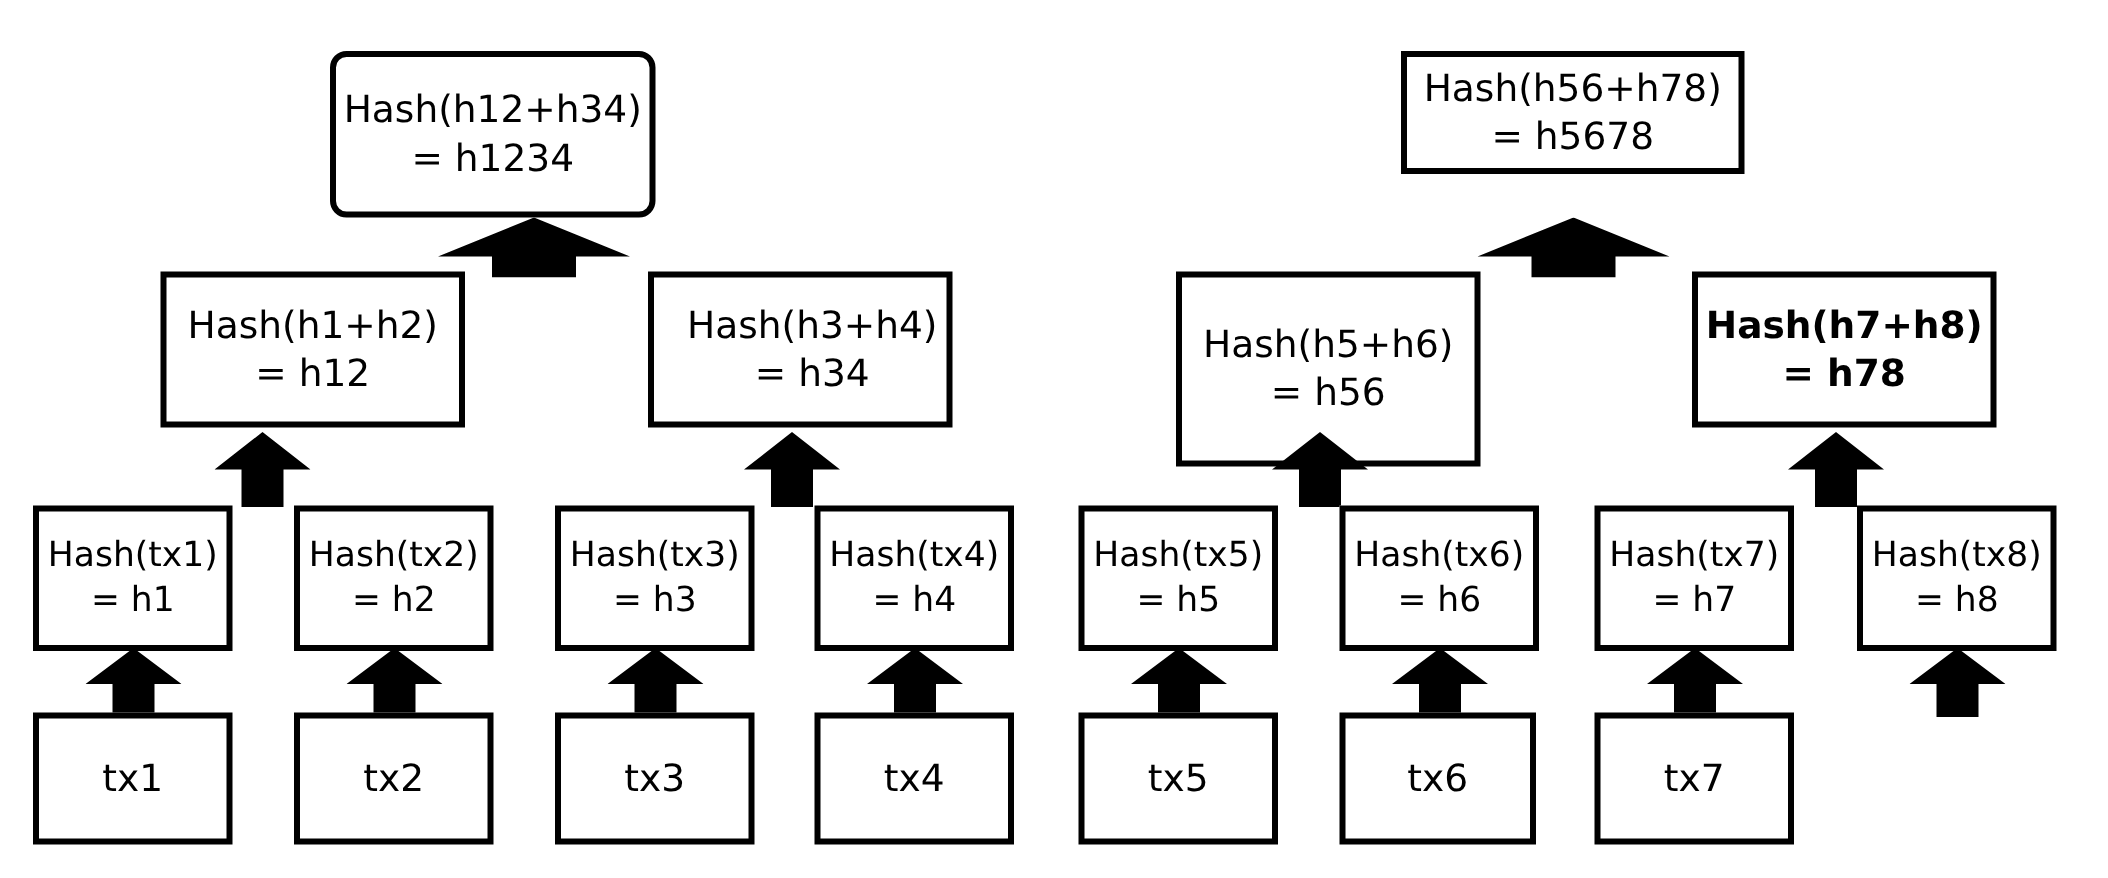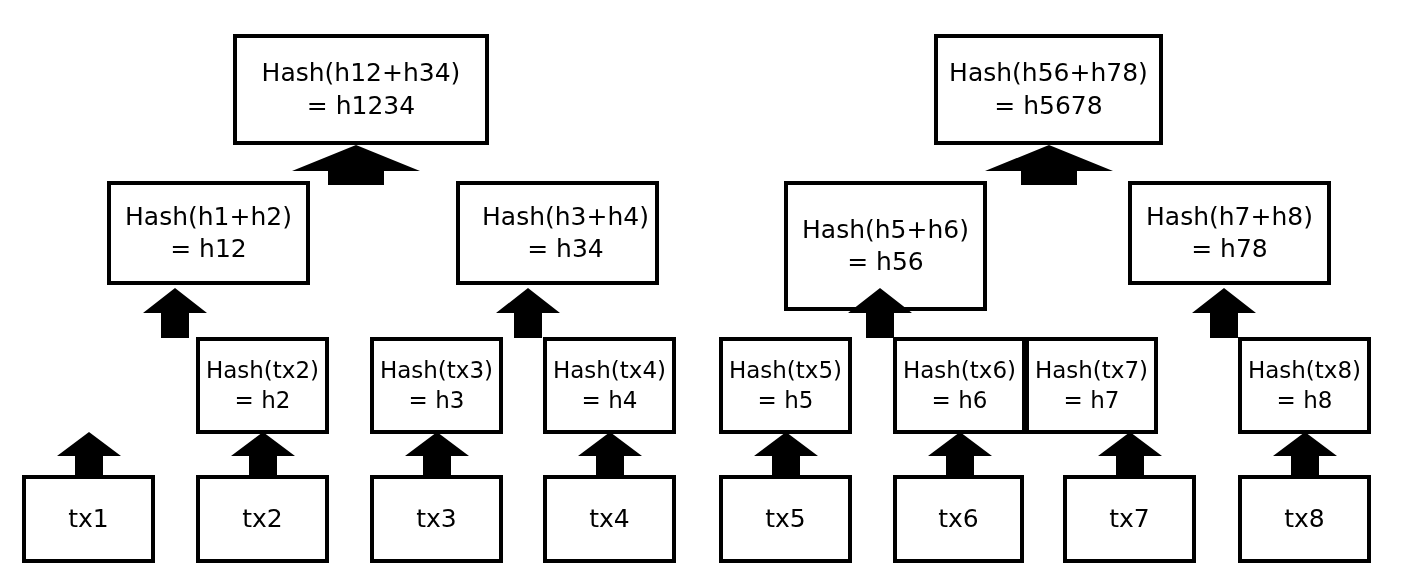--- a/index.html
+++ b/index.html
@@ -50,26 +50,26 @@
     display: block;
     width: 100%;
     height: 100%;
   }
 </style>
 </head>
 <body>
 
 <div id="diagram">
 
-  <div class="node lvl-root" style="left:233px; top:34px; width:256px; height:111px;">
+  <div class="node lvl-root" style="left:220px; top:34px; width:217px; height:111px;border-radius:11px;">
     <span class="line1">Hash(h12+h34)</span>
     <span class="line2">= h1234</span>
   </div>
 
-  <div class="node lvl-root" style="left:934px; top:34px; width:229px; height:111px;">
+  <div class="node lvl-root" style="left:934px; top:34px; width:229px; height:82px;">
     <span class="line1">Hash(h56+h78)</span>
     <span class="line2">= h5678</span>
   </div>
 
   <div class="arrow" style="left:292px; top:145px; width:128px; height:40px;">
     <svg viewBox="0 0 128 40" preserveAspectRatio="none">
       <polygon points="64,0 128,26 92,26 92,40 36,40 36,26 0,26" fill="#000000"></polygon>
     </svg>
   </div>
 
@@ -77,31 +77,31 @@
     <svg viewBox="0 0 128 40" preserveAspectRatio="none">
       <polygon points="64,0 128,26 92,26 92,40 36,40 36,26 0,26" fill="#000000"></polygon>
     </svg>
   </div>
 
   <div class="node lvl-mid" style="left:79px; top:181px; width:203px; height:104px;margin-left:28px;">
     <span class="line1">Hash(h1+h2)</span>
     <span class="line2">= h12</span>
   </div>
 
-  <div class="node lvl-mid" style="left:456px; top:181px; width:203px; height:104px;padding-left:16px;">
+  <div class="node lvl-mid" style="left:432px; top:181px; width:203px; height:104px;padding-left:16px;">
     <span class="line1">Hash(h3+h4)</span>
     <span class="line2">= h34</span>
   </div>
 
   <div class="node lvl-mid" style="left:784px; top:181px; width:203px; height:130px;">
     <span class="line1">Hash(h5+h6)</span>
     <span class="line2">= h56</span>
   </div>
 
-  <div class="node lvl-mid" style="left:1128px; top:181px; width:203px; height:104px;">
+  <div class="node lvl-mid" style="left:1128px; top:181px; width:203px; height:104px;font-weight:bold;">
     <span class="line1">Hash(h7+h8)</span>
     <span class="line2">= h78</span>
   </div>
 
   <div class="arrow" style="left:143px; top:288px; width:64px; height:50px;">
     <svg viewBox="0 0 64 50" preserveAspectRatio="none">
       <polygon points="32,0 64,25 46,25 46,50 18,50 18,25 0,25" fill="#000000"></polygon>
     </svg>
   </div>
 
@@ -116,41 +116,45 @@
       <polygon points="32,0 64,25 46,25 46,50 18,50 18,25 0,25" fill="#000000"></polygon>
     </svg>
   </div>
 
   <div class="arrow" style="left:1192px; top:288px; width:64px; height:50px;">
     <svg viewBox="0 0 64 50" preserveAspectRatio="none">
       <polygon points="32,0 64,25 46,25 46,50 18,50 18,25 0,25" fill="#000000"></polygon>
     </svg>
   </div>
 
+  <div class="node lvl-leafhash" style="left:22px; top:337px; width:133px; height:97px;">
+    <span class="line1">Hash(tx1)</span>
+    <span class="line2">= h1</span>
+  </div>
   <div class="node lvl-leafhash" style="left:196px; top:337px; width:133px; height:97px;">
     <span class="line1">Hash(tx2)</span>
     <span class="line2">= h2</span>
   </div>
   <div class="node lvl-leafhash" style="left:370px; top:337px; width:133px; height:97px;">
     <span class="line1">Hash(tx3)</span>
     <span class="line2">= h3</span>
   </div>
   <div class="node lvl-leafhash" style="left:543px; top:337px; width:133px; height:97px;">
     <span class="line1">Hash(tx4)</span>
     <span class="line2">= h4</span>
   </div>
   <div class="node lvl-leafhash" style="left:719px; top:337px; width:133px; height:97px;">
     <span class="line1">Hash(tx5)</span>
     <span class="line2">= h5</span>
   </div>
   <div class="node lvl-leafhash" style="left:893px; top:337px; width:133px; height:97px;">
     <span class="line1">Hash(tx6)</span>
     <span class="line2">= h6</span>
   </div>
-  <div class="node lvl-leafhash" style="left:1025px; top:337px; width:133px; height:97px;">
+  <div class="node lvl-leafhash" style="left:1063px; top:337px; width:133px; height:97px;">
     <span class="line1">Hash(tx7)</span>
     <span class="line2">= h7</span>
   </div>
   <div class="node lvl-leafhash" style="left:1238px; top:337px; width:133px; height:97px;">
     <span class="line1">Hash(tx8)</span>
     <span class="line2">= h8</span>
   </div>
 
   <div class="arrow" style="left:57px; top:432px; width:64px; height:46px;">
     <svg viewBox="0 0 64 46" preserveAspectRatio="none">
@@ -207,17 +211,14 @@
   </div>
   <div class="node lvl-tx" style="left:719px; top:475px; width:133px; height:88px;">
     <span class="line1">tx5</span>
   </div>
   <div class="node lvl-tx" style="left:893px; top:475px; width:131px; height:88px;">
     <span class="line1">tx6</span>
   </div>
   <div class="node lvl-tx" style="left:1063px; top:475px; width:133px; height:88px;">
     <span class="line1">tx7</span>
   </div>
-  <div class="node lvl-tx" style="left:1238px; top:475px; width:133px; height:88px;">
-    <span class="line1">tx8</span>
-  </div>
 
 </div>
 
 </body></html>

